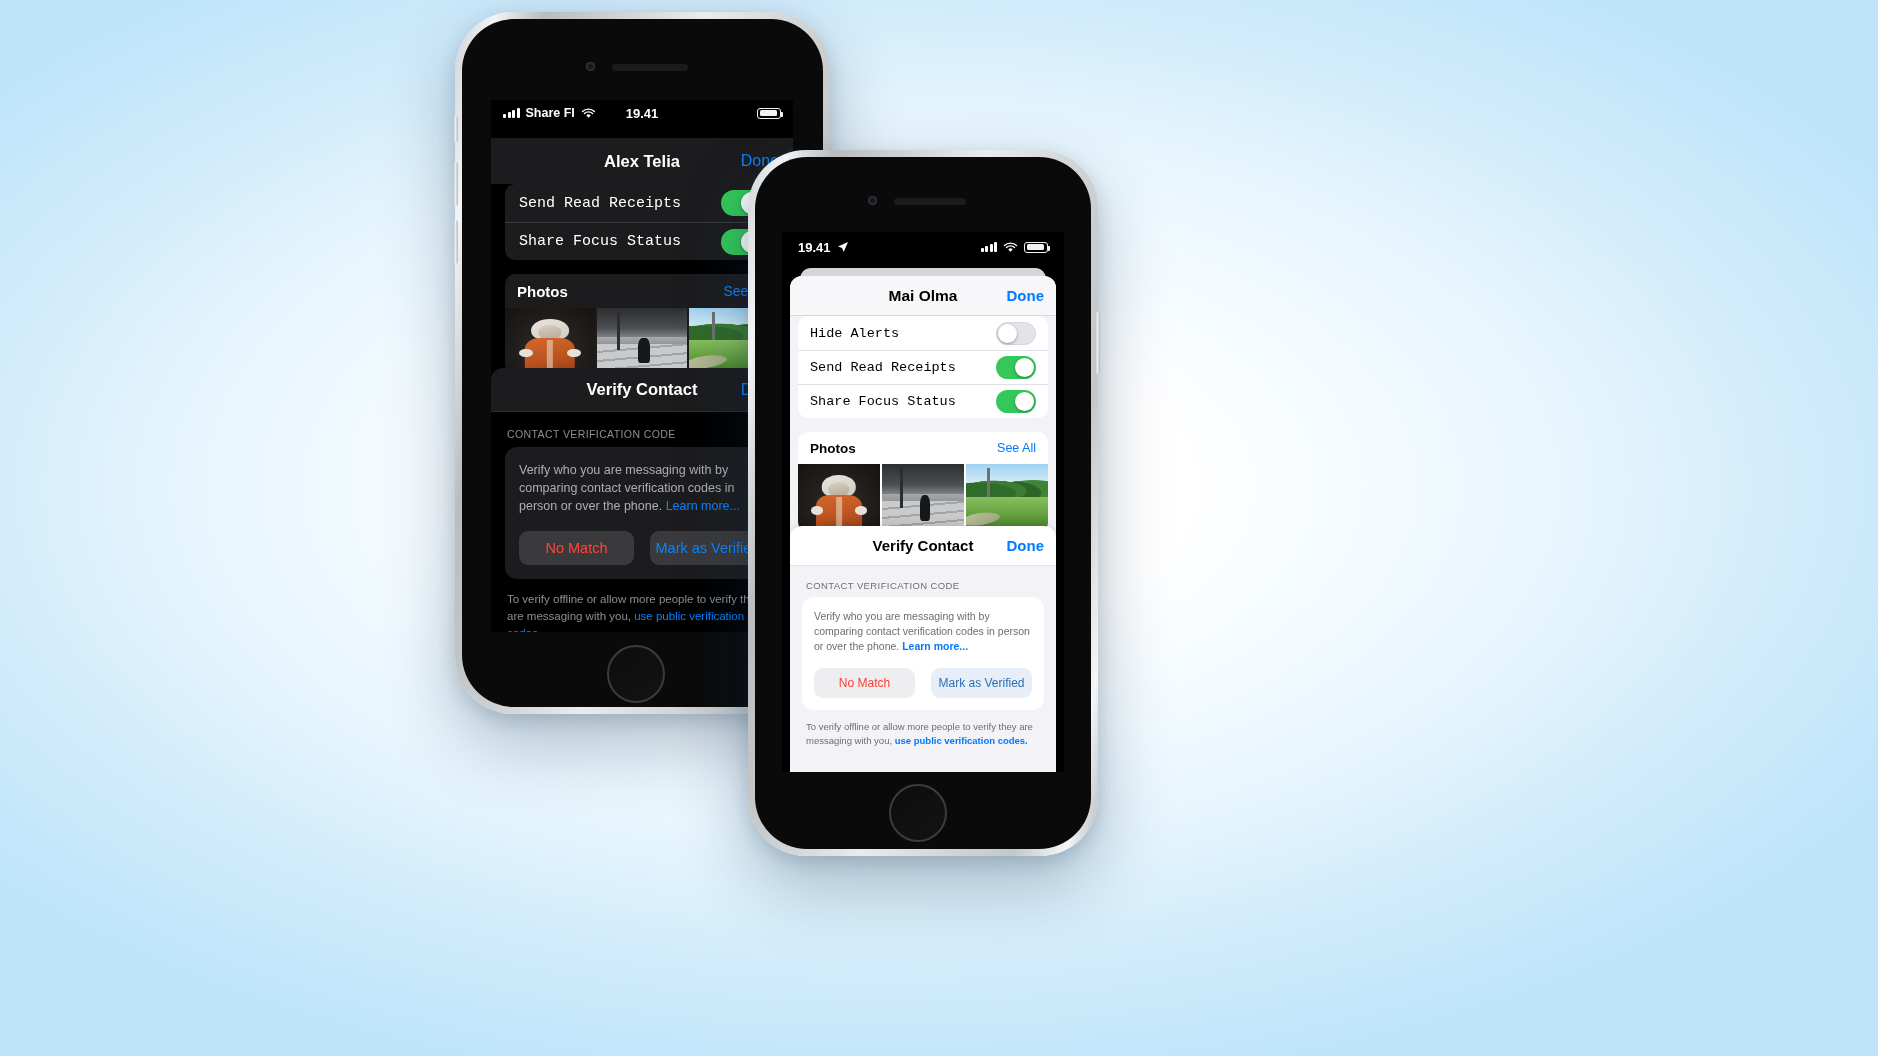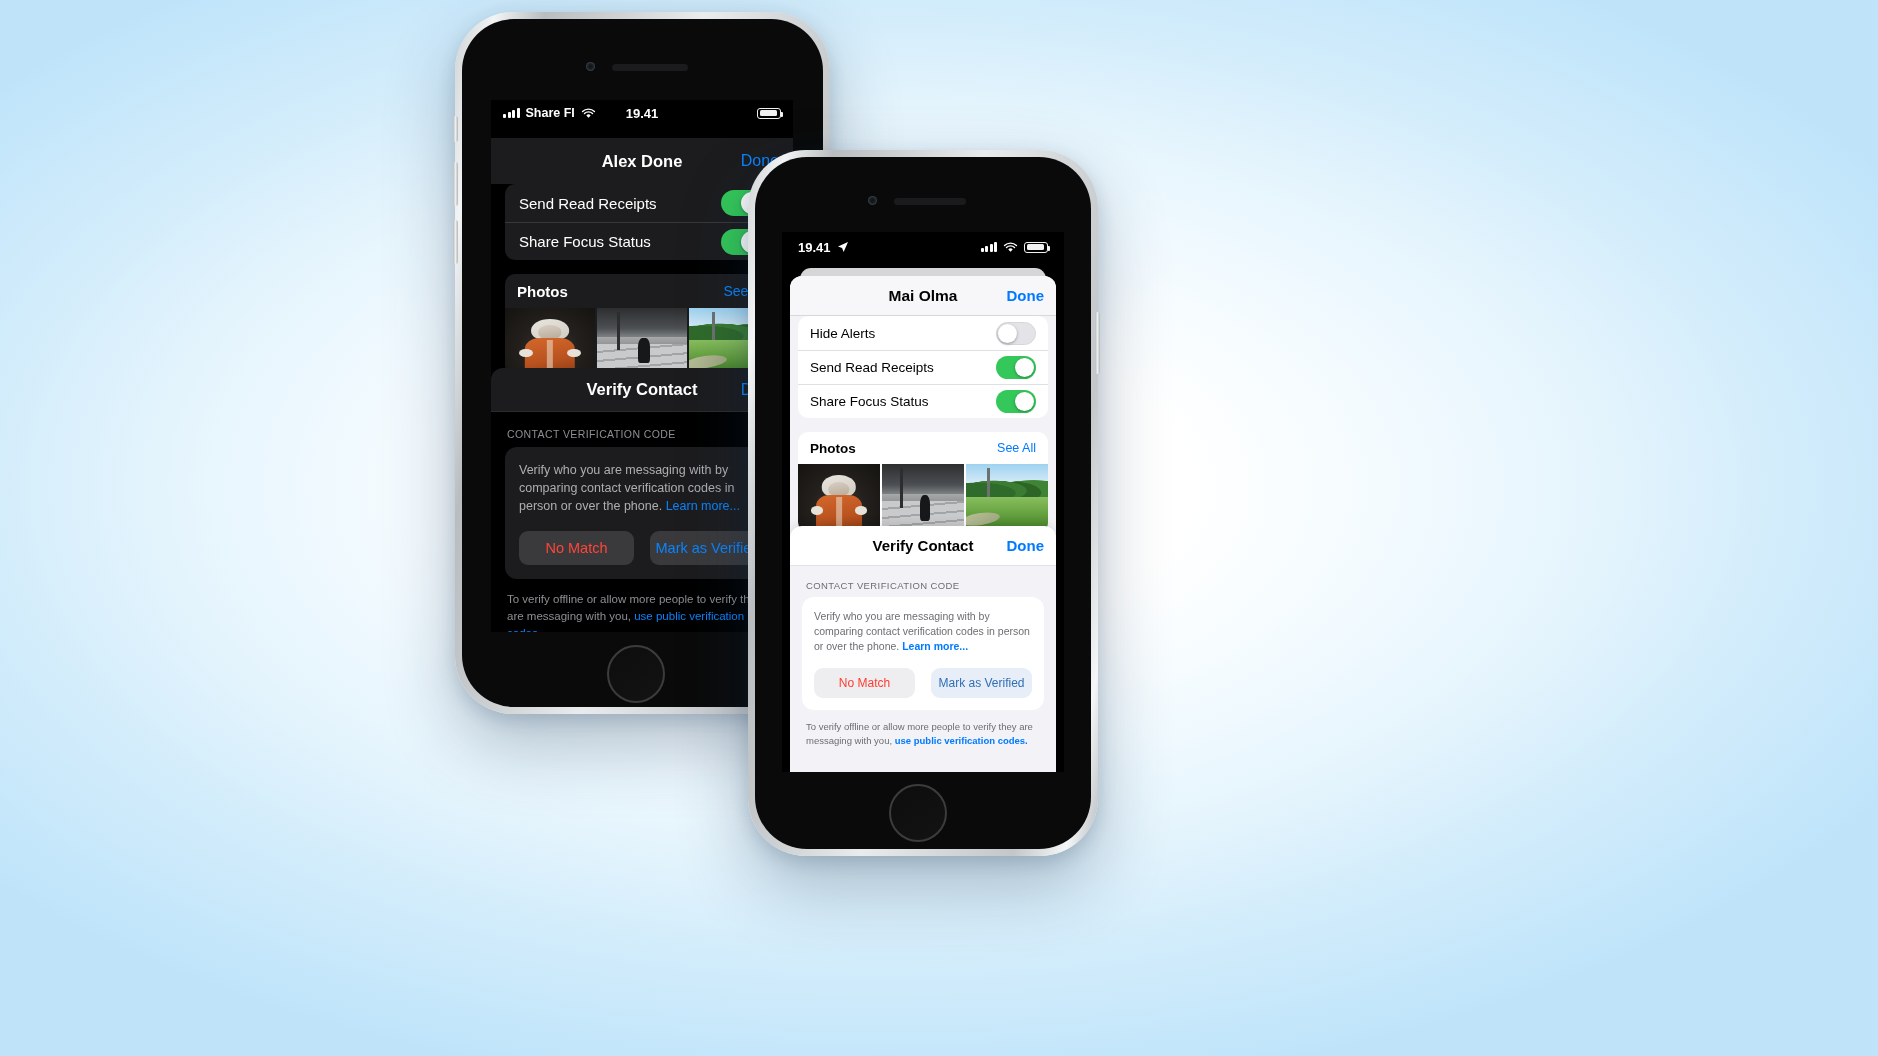--- a/index.html
+++ b/index.html
@@ -49,21 +49,21 @@
   .batt::after { content:""; position:absolute; right:-3px; top:3px; width:2px;
     height:5px; border-radius:0 1px 1px 0; background:currentColor; }
   .batt span { position:absolute; left:1.5px; top:1.5px; bottom:1.5px;
     border-radius:1.5px; background:currentColor; }
 
   .navbar { position:absolute; left:0; right:0; display:flex; align-items:center;
     justify-content:center; }
   .navbar .title { font-weight:700; }
   .navbar .done { position:absolute; font-weight:400; }
 
-  .grouplist { border-radius:10px; overflow:hidden; }
+  .grouplist { border-radius:10px; overflow:hidden;font-family:Liberation Mono, monospace; }
   .row { display:flex; align-items:center; justify-content:space-between; }
   .row + .row { border-top:1px solid var(--sep); }
   .toggle { position:relative; border-radius:999px; flex:none; }
   .toggle .knob { position:absolute; top:2px; border-radius:50%; background:#fff;
     box-shadow:0 1px 3px rgba(0,0,0,.35); }
   .toggle.on { background:#34c759; }
   .toggle.on .knob { right:2px; }
   .toggle.off .knob { left:2px; }
 
   .photostrip { display:flex; overflow:hidden; }
@@ -157,21 +157,21 @@
         </div>
         <div style="position:absolute;left:0;right:0;text-align:center;font-weight:600;font-size:13px;">19.41</div>
         <div class="sb-right">
           <span class="batt" style="color:#fff;">
               <span style="width:17px;"></span>
             </span>
         </div>
       </div>
 
       <div class="navbar" style="top:38px; height:46px; background:#1c1c1e; color:#fff;">
-        <span class="title" style="font-size:16.5px;">Alex Done</span>
+        <span class="title" style="font-size:16.5px;">Alex Telia</span>
         <span class="done" style="right:14px; color:#0a84ff; font-size:16px;">Done</span>
       </div>
 
       <div class="grouplist" style="--sep:#38383a; position:absolute; left:14px; right:14px; top:84px;
                   background:#1c1c1e; color:#fff;">
         <div class="row" style="height:38px; padding:0 14px;">
           <span style="font-size:15px;">Send Read Receipts</span>
           <span class="toggle on" style="width:44px;height:26px;">
               <span class="knob" style="width:22px;height:22px;"></span>
             </span>

